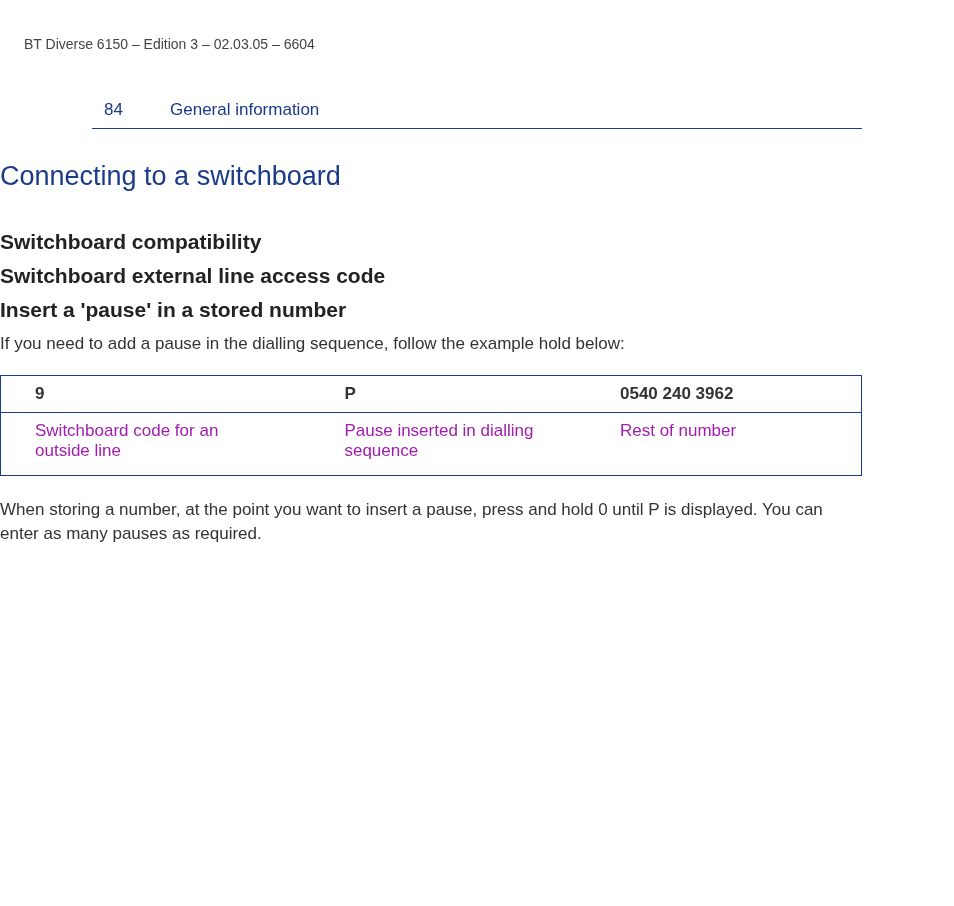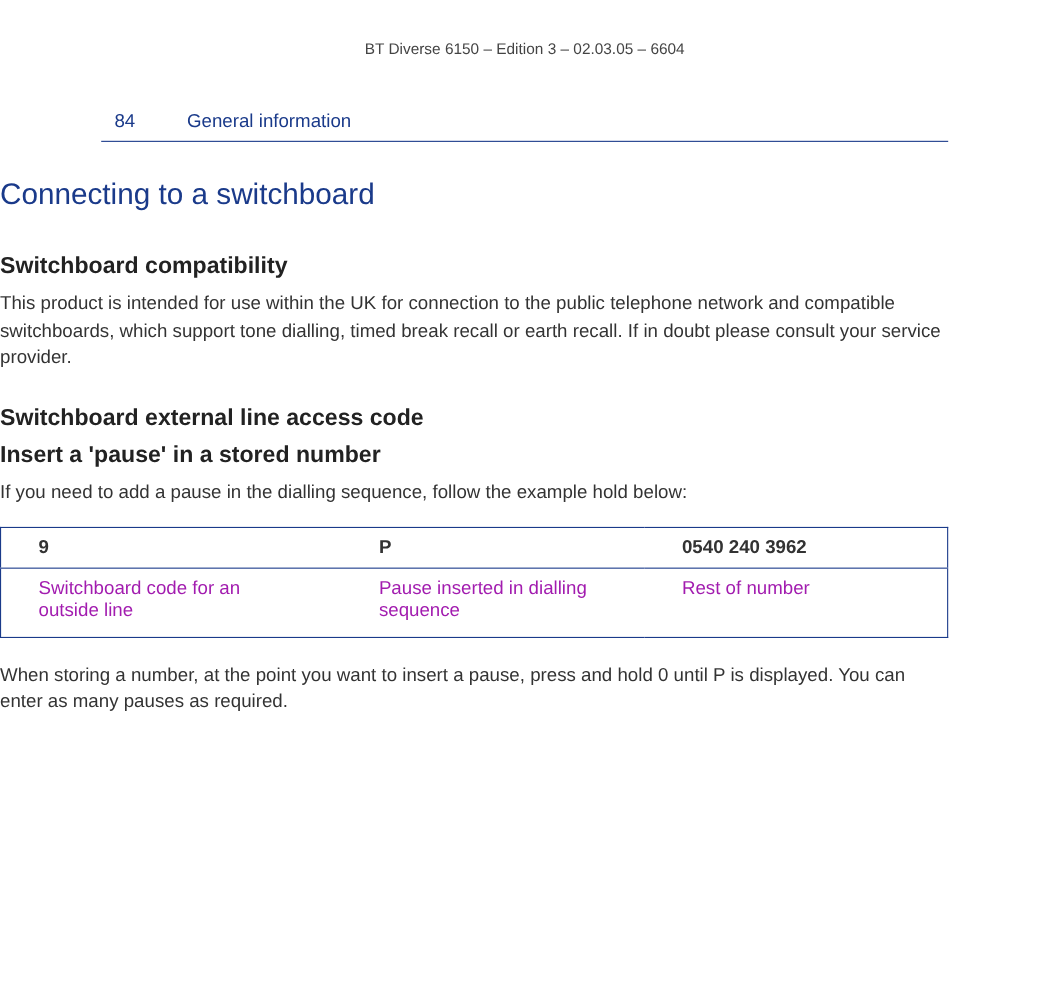--- a/index.html
+++ b/index.html
@@ -6,25 +6,26 @@
     body {
       font-family: Arial, Helvetica, sans-serif;
       width: 954px;
       height: 906px;
       background: #ffffff;
       color: #333333;
       padding: 0;
       position: relative;
     }
     .page-header {
-      text-align: center;
+      text-align: left;
       font-size: 14px;
       color: #444;
       padding-top: 36px;
       padding-bottom: 48px;
+      padding-left: 24px;
     }
     .section-row {
       display: flex;
       align-items: baseline;
       padding-left: 92px;
       padding-right: 90px;
       margin-bottom: 8px;
     }
     .page-number {
       color: #1a3a8a;
@@ -101,21 +102,20 @@
   <span class="page-number">84</span>
   <span class="section-label">General information</span>
 </div>
 
 <hr class="divider">
 
 <div class="content">
   <h1 class="main-heading">Connecting to a switchboard</h1>
 
   <h2 class="sub-heading">Switchboard compatibility</h2>
-  <p class="body-text">This product is intended for use within the UK for connection to the public telephone network and compatible switchboards, which support tone dialling, timed break recall or earth recall. If in doubt please consult your service provider.</p>
 
   <h2 class="sub-heading">Switchboard external line access code</h2>
 
   <h2 class="sub-heading">Insert a 'pause' in a stored number</h2>
   <p class="body-text tight">If you need to add a pause in the dialling sequence, follow the example hold below:</p>
 
   <table class="example-table">
     <thead>
       <tr>
         <th class="col1">9</th>

